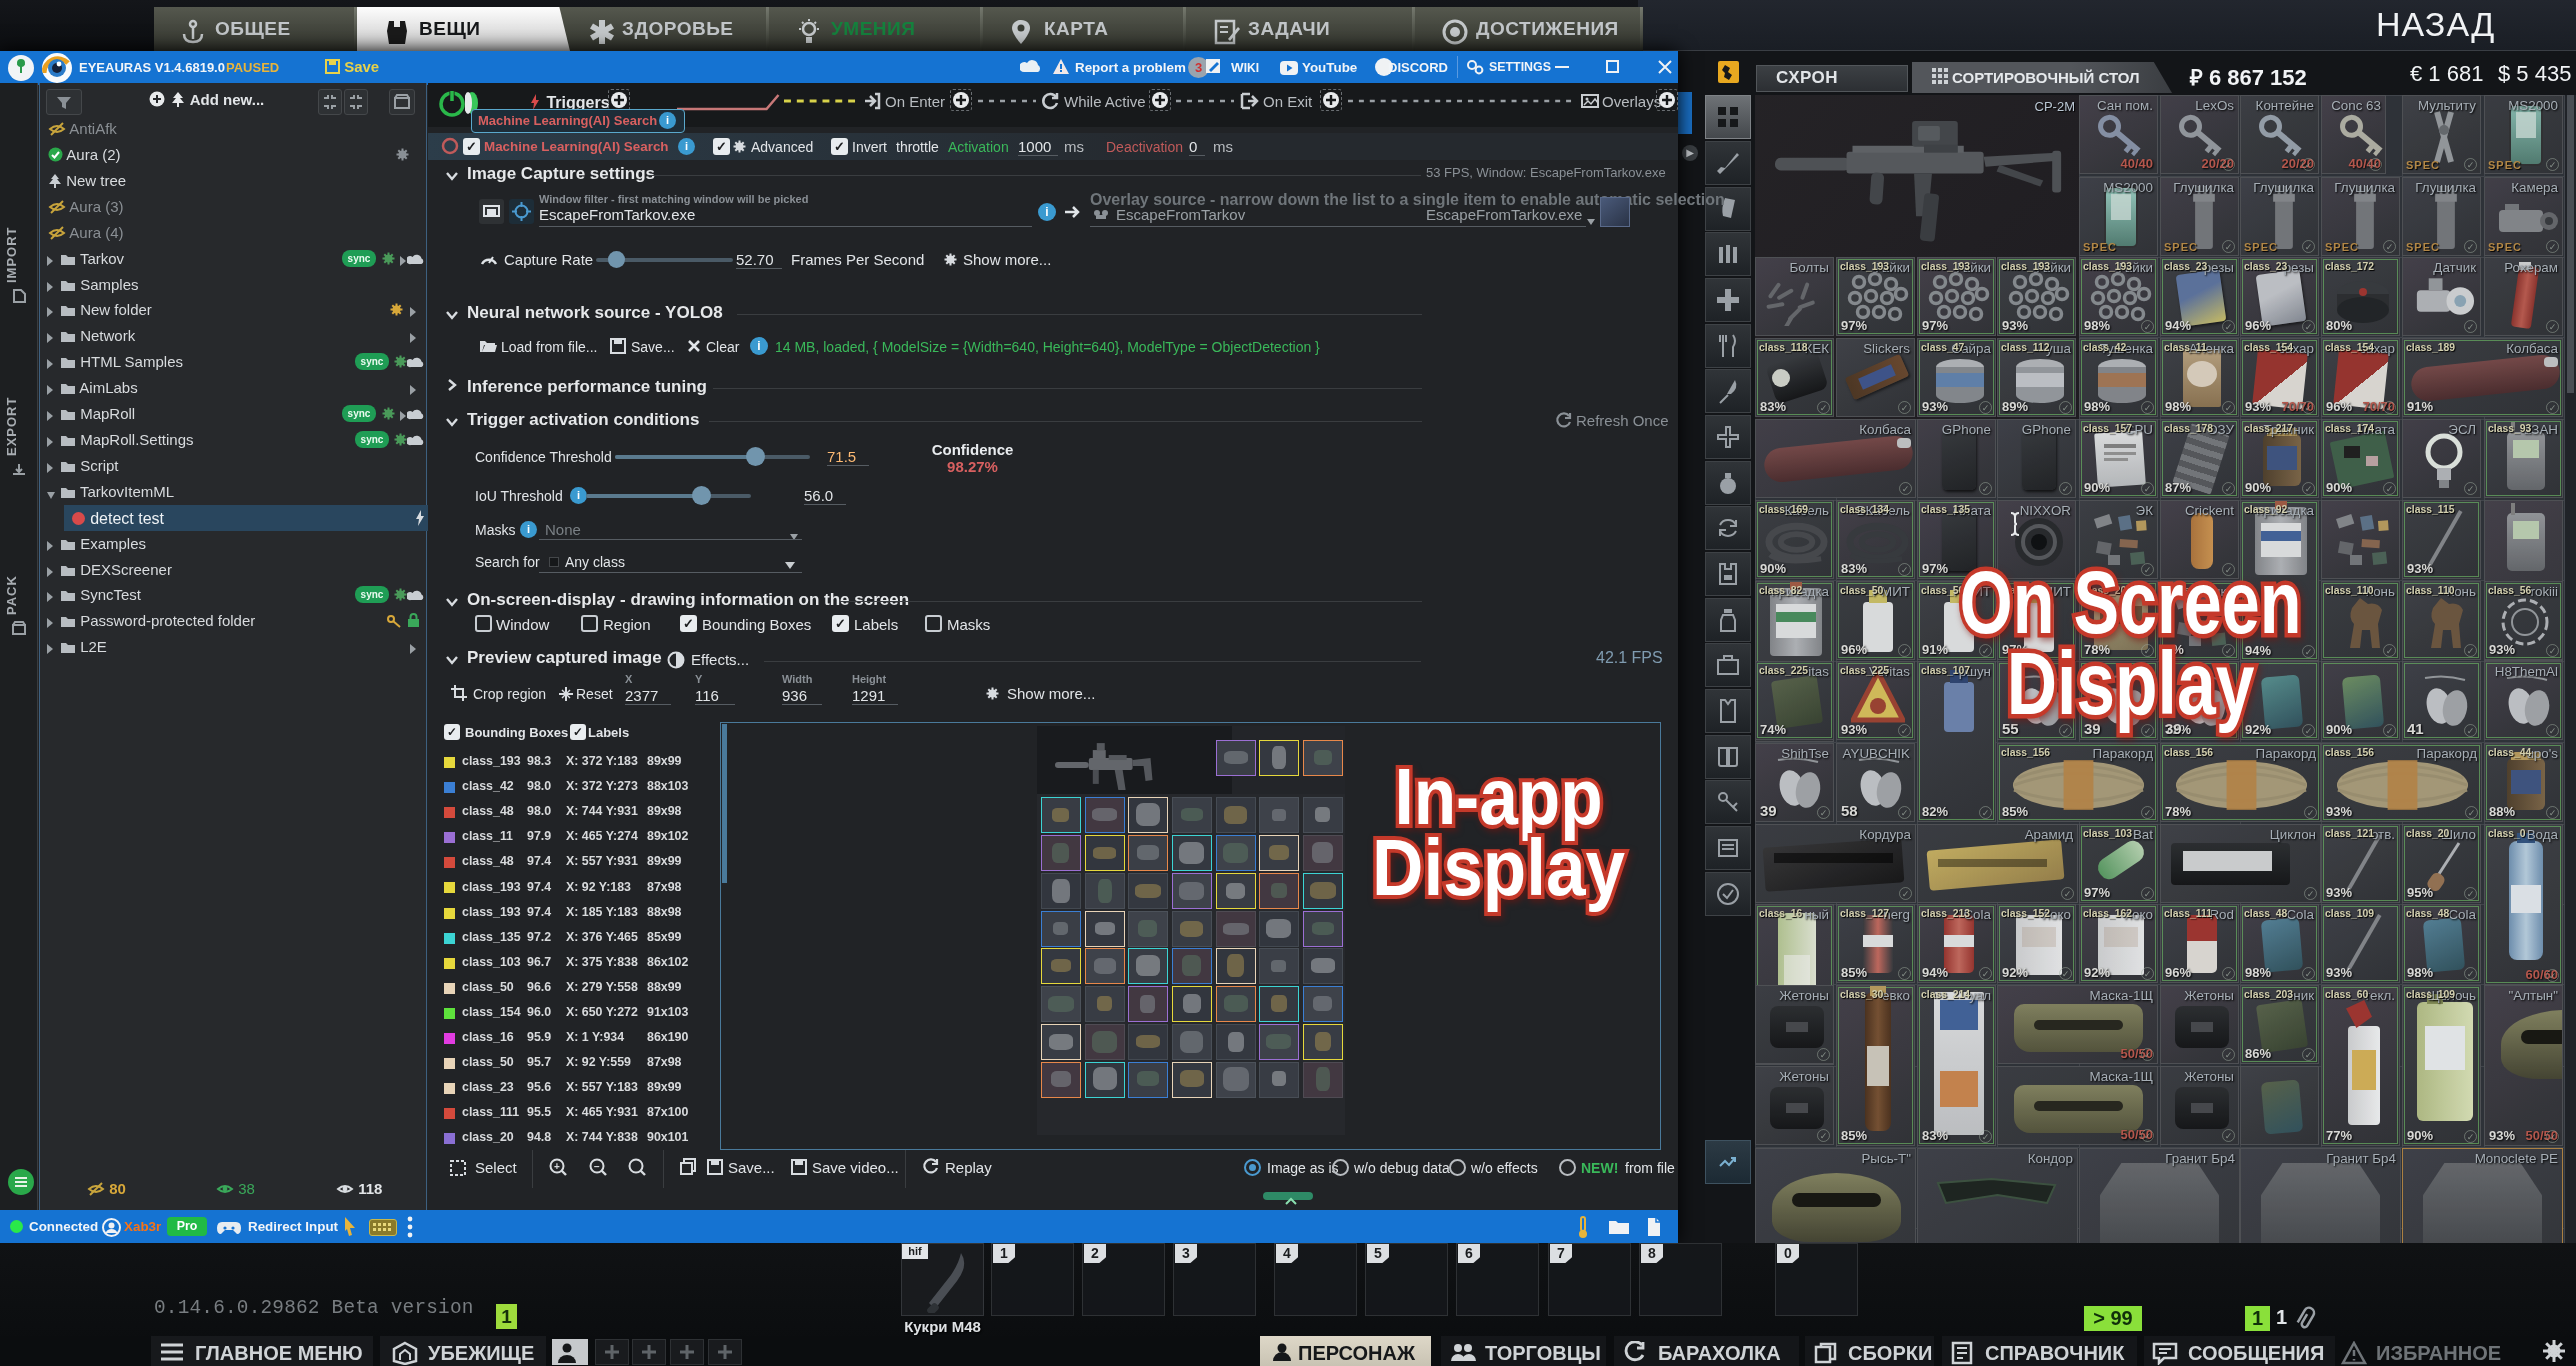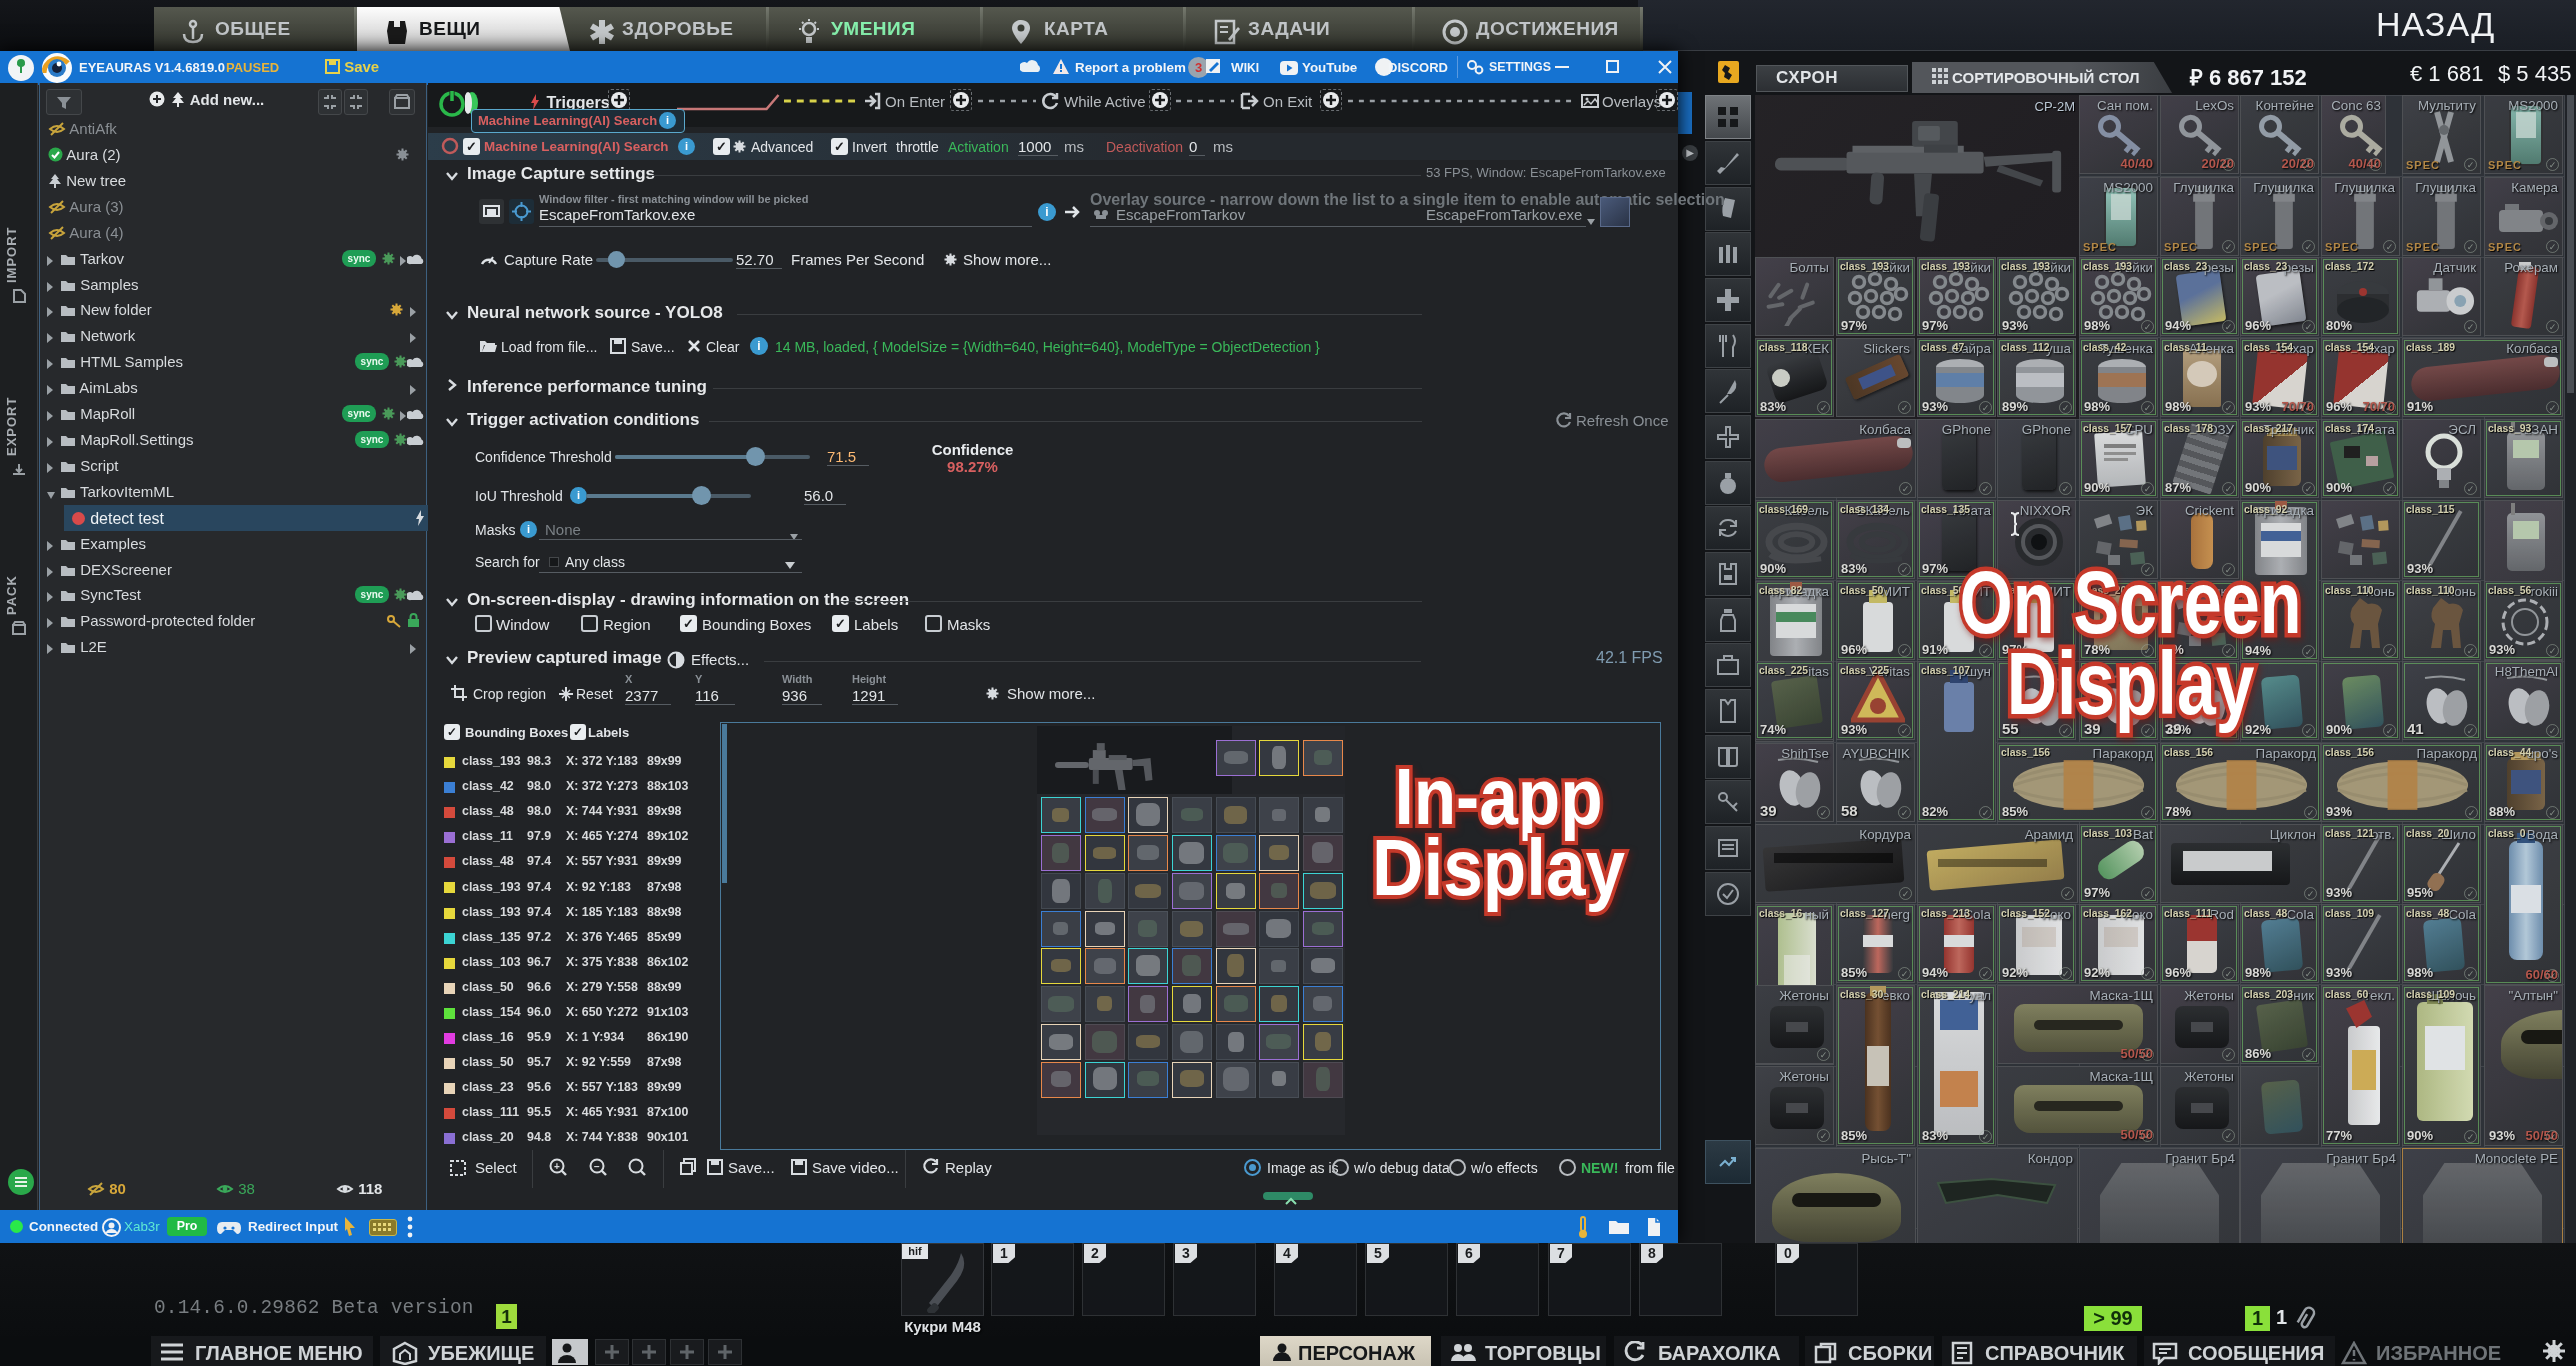--- a/index.html
+++ b/index.html
@@ -36,21 +36,21 @@
 <div style="position:absolute;left:980px;top:7px;width:3px;height:44px;background:linear-gradient(135deg,#777b70,#2e3029)"></div>
 <div style="position:absolute;left:797px;top:19px;width:30px;height:28px"><svg width="24" height="26" viewBox="0 0 24 26">
       <circle cx="12" cy="10" r="6" fill="none" stroke="#c4c8ca" stroke-width="2.5"></circle>
       <line x1="12" y1="0" x2="12" y2="2" stroke="#c4c8ca" stroke-width="2"></line>
       <line x1="2" y1="10" x2="4" y2="10" stroke="#c4c8ca" stroke-width="2"></line>
       <line x1="20" y1="10" x2="22" y2="10" stroke="#c4c8ca" stroke-width="2"></line>
       <line x1="5" y1="3" x2="6.5" y2="4.5" stroke="#c4c8ca" stroke-width="2"></line>
       <line x1="19" y1="3" x2="17.5" y2="4.5" stroke="#c4c8ca" stroke-width="2"></line>
       <rect x="9" y="18" width="6" height="6" fill="#c4c8ca"></rect>
     </svg></div>
-<div style="position:absolute;left:831px;top:18px;width:154px;height:26px;color:#86efac;font-size:19px;font-weight:bold;letter-spacing:0.5px">УМЕНИЯ</div>
+<div style="position:absolute;left:831px;top:18px;width:154px;height:26px;color:#15803d;font-size:19px;font-weight:bold;letter-spacing:0.5px">УМЕНИЯ</div>
 <div style="position:absolute;left:1183px;top:7px;width:3px;height:44px;background:linear-gradient(135deg,#777b70,#2e3029)"></div>
 <div style="position:absolute;left:1011px;top:19px;width:30px;height:28px"><svg width="20" height="26" viewBox="0 0 20 26">
       <path d="M10 1 C4 1 1 5 1 9 C1 15 10 25 10 25 C10 25 19 15 19 9 C19 5 16 1 10 1 Z" fill="#c4c8ca"></path>
       <circle cx="10" cy="9" r="3.5" fill="#3a3d35"></circle>
     </svg></div>
 <div style="position:absolute;left:1044px;top:18px;width:144px;height:26px;color:#c2c6c9;font-size:19px;font-weight:bold;letter-spacing:0.5px">КАРТА</div>
 <div style="position:absolute;left:1412px;top:7px;width:3px;height:44px;background:linear-gradient(135deg,#777b70,#2e3029)"></div>
 <div style="position:absolute;left:1214px;top:19px;width:30px;height:28px"><svg width="26" height="26" viewBox="0 0 26 26">
       <rect x="2" y="2" width="18" height="22" fill="none" stroke="#c4c8ca" stroke-width="2.5"></rect>
       <line x1="6" y1="8" x2="14" y2="8" stroke="#c4c8ca" stroke-width="2"></line>
@@ -2180,21 +2180,21 @@
       <path d="M23 7 L28 2 L33 7" stroke="#8ae0b0" stroke-width="2" fill="none"></path>
     </svg></div>
 <div style="position:absolute;left:0;top:1210px;width:1678px;height:33px;background:#1573d2"></div>
 <div style="position:absolute;left:10px;top:1220px;width:13px;height:13px;background:#2ae84a;border-radius:50%"></div>
 <div style="position:absolute;left:29px;top:1219px;width:99px;height:19px;color:#f2f5f8;font-size:13.4px;font-weight:bold">Connected</div>
 <div style="position:absolute;left:102px;top:1218px;width:18px;height:18px"><svg width="19" height="19" viewBox="0 0 19 19">
       <circle cx="9.5" cy="9.5" r="8.5" fill="none" stroke="#f0f2f4" stroke-width="2"></circle>
       <circle cx="9.5" cy="7.5" r="3" fill="#f0f2f4"></circle>
       <path d="M3.5 15 a6.5 6.5 0 0 1 12 0" fill="#f0f2f4"></path>
     </svg></div>
-<div style="position:absolute;left:124px;top:1219px;width:60px;height:19px;color:#5eead4;font-size:13.4px;font-weight:normal">Xab3r</div>
+<div style="position:absolute;left:124px;top:1219px;width:60px;height:19px;color:#f97316;font-size:13.4px;font-weight:bold">Xab3r</div>
 <div style="position:absolute;left:167px;top:1217px;width:40px;height:19px;background:#21ba45;border-radius:4px;color:#fff;font-size:12.4px;font-weight:bold;text-align:center;line-height:19px">Pro</div>
 <div style="position:absolute;left:216px;top:1218px;width:26px;height:19px"><svg width="26" height="19" viewBox="0 0 26 19">
       <path d="M6 4 h14 q5 0 5 6 q0 6 -4 6 l-4 -4 h-8 l-4 4 q-4 0 -4 -6 q0 -6 5 -6 Z" fill="#e8ecf0"></path>
       <circle cx="9" cy="10" r="1.6" fill="#1573d2"></circle>
       <circle cx="17" cy="10" r="1.6" fill="#1573d2"></circle>
     </svg></div>
 <div style="position:absolute;left:248px;top:1219px;width:119px;height:19px;color:#f2f5f8;font-size:13.4px;font-weight:bold">Redirect Input</div>
 <div style="position:absolute;left:342px;top:1216px;width:16px;height:22px"><svg width="16" height="22" viewBox="0 0 16 22">
       <path d="M3 1 L13 12 L8 12 L10 19 L7 20 L5 13 L3 15 Z" fill="#e8b43a"></path>
     </svg></div>

